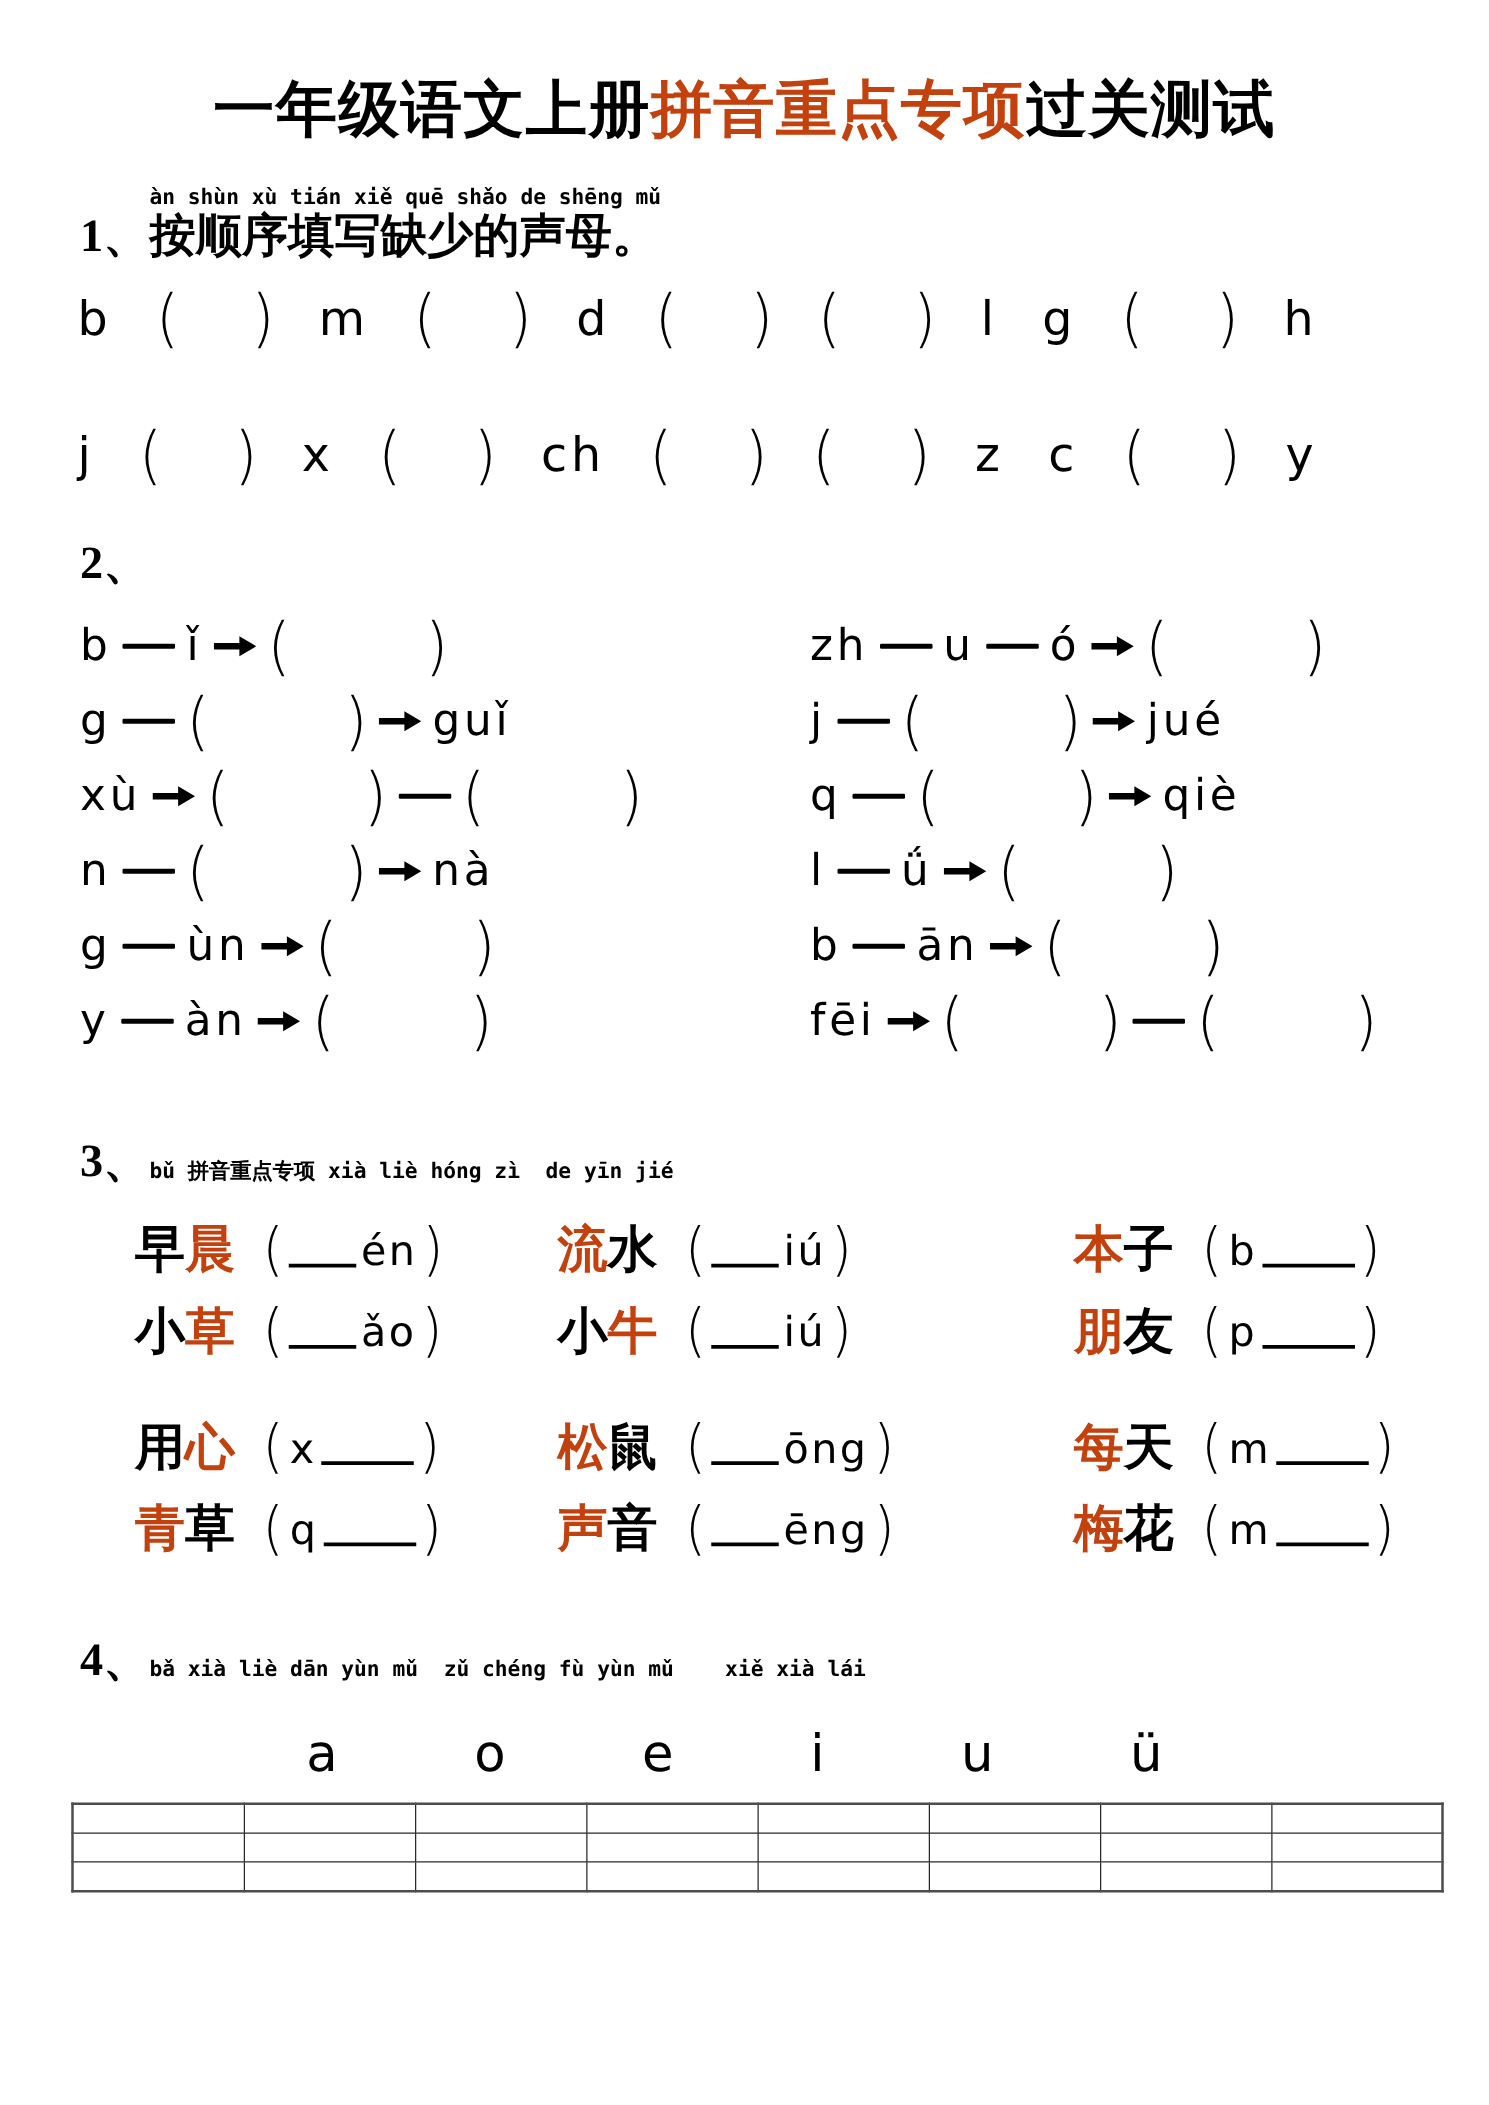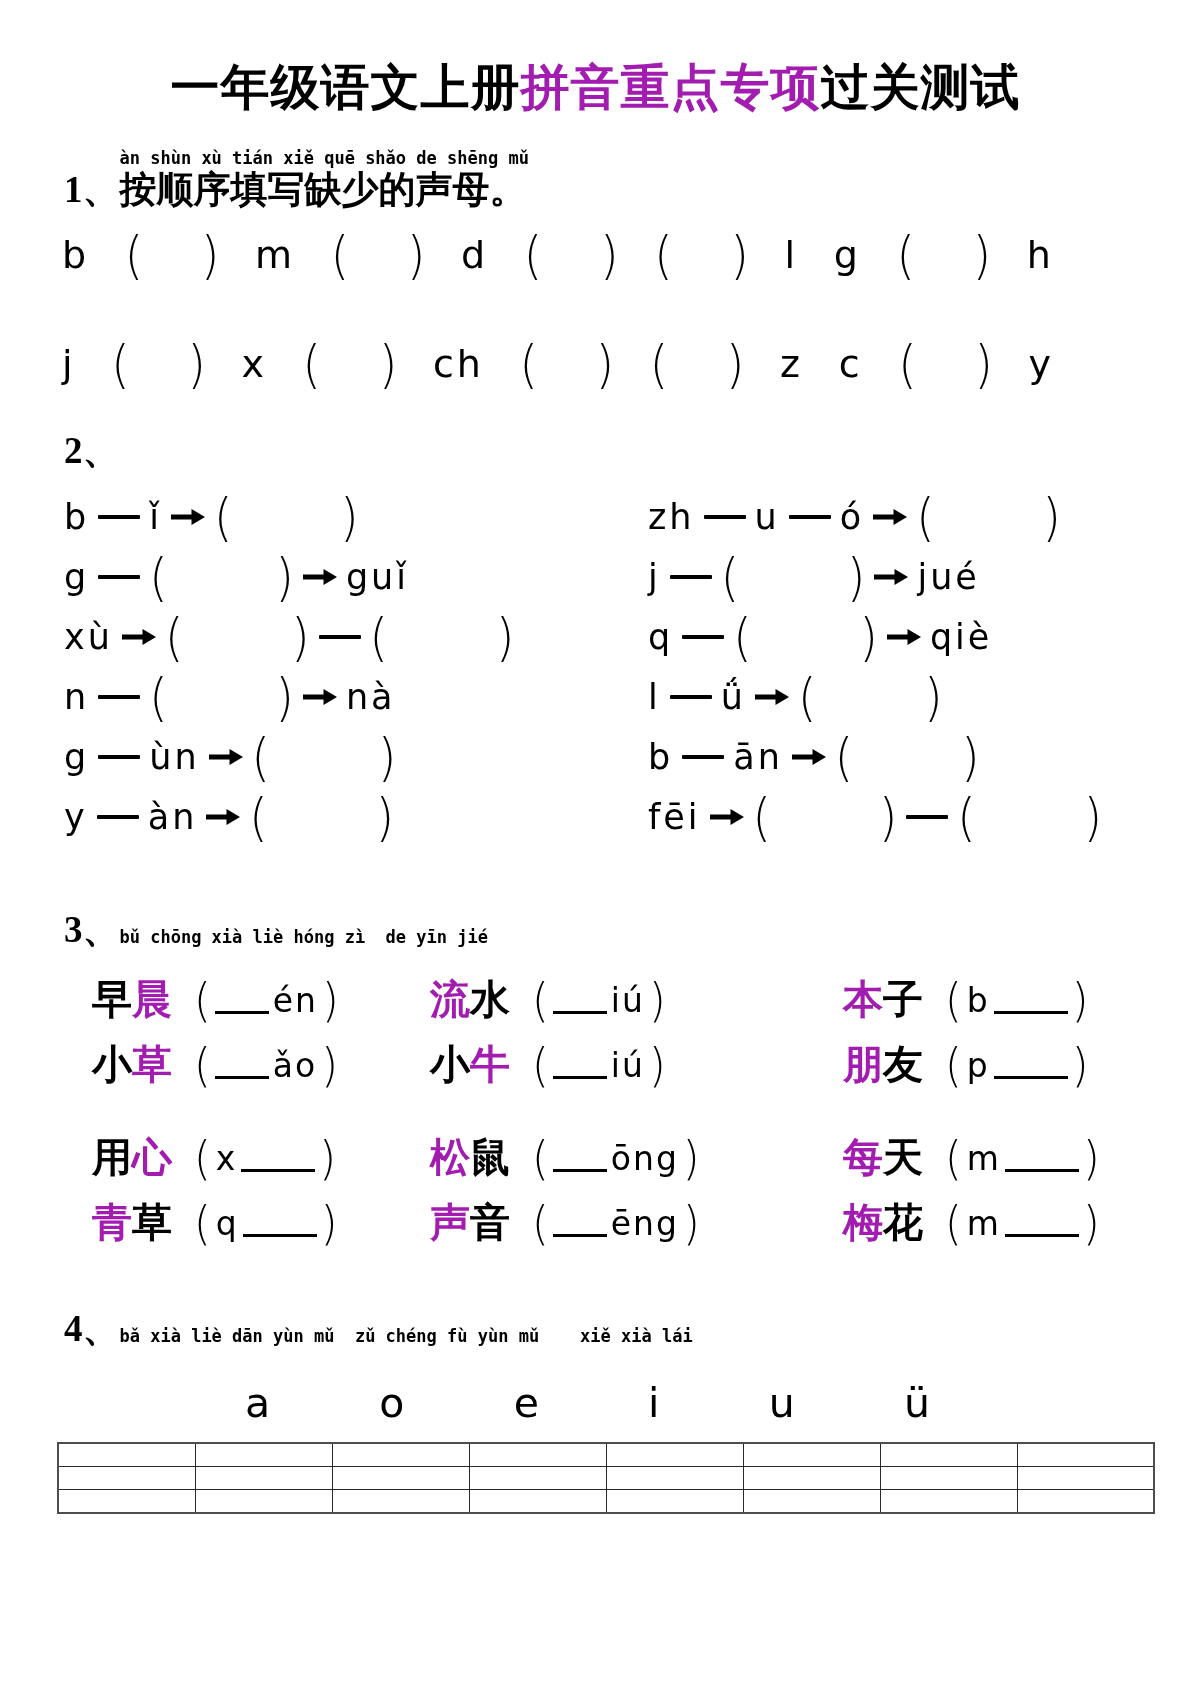--- a/index.html
+++ b/index.html
@@ -1,21 +1,21 @@
 <!DOCTYPE html>
 <html><head>
 <meta charset="utf-8">
 <style>
   html,body{margin:0;padding:0;}
   body{
     width:1191px;height:1684px;background:#ffffff;overflow:hidden;
     font-family:"Liberation Serif","DejaVu Serif",serif;color:#000;
     position:relative;box-sizing:border-box;
   }
-  .red{color:#a21caf;}
+  .red{color:#c2410c;}
 
   
   .title{
     margin:0;padding-top:60px;text-align:center;
     font-size:49px;font-weight:bold;line-height:1.15;
     font-family:"Liberation Serif","DejaVu Serif",serif;letter-spacing:1px;
   }
 
   
   .sec-head{display:flex;align-items:flex-end;padding-left:64px;font-weight:bold;}
@@ -54,21 +54,21 @@
   .blend-cell{
     height:60px;display:flex;align-items:center;gap:9px;
     font-family:"DejaVu Sans","Liberation Sans",sans-serif;font-size:35px;
   }
   .blend-cell .pgap{width:108px;}
   .dash{width:42px;height:3.5px;background:#000;flex:none;border-radius:1px;}
   .arrow{display:inline-flex;align-items:center;}
   .arrow svg{display:block;}
 
   
-  .s3-grid{display:grid;grid-template-columns:338px 413px 1fr;padding-left:80px;margin-left:12px;}
+  .s3-grid{display:grid;grid-template-columns:338px 413px 1fr;padding-left:108px;}
   .g1{margin-top:18px;}
   .g2{margin-top:28px;}
   .w-item{height:65px;display:flex;align-items:center;}
   .word{font-family:"Liberation Serif","DejaVu Serif",serif;font-weight:bold;font-size:40px;line-height:1;}
   .ans{
     display:inline-flex;align-items:center;margin-left:22px;
     font-family:"DejaVu Sans","Liberation Sans",sans-serif;font-size:33px;
   }
   .apchar{font-size:43px;font-weight:100;line-height:1;transform:scaleY(1.08);}
   .apre{margin-left:5px;letter-spacing:2px;}
@@ -359,21 +359,21 @@
         <span class="pchar">(</span>
         <span class="pgap"></span>
         <span class="pchar">)</span>
       </span>
     </div>
   </div>
 
 <div class="sec-head sh3">
   <span class="hnum">3、</span>
   <span class="hstack">
-    <span class="pinyin">bǔ chōng xià liè hóng zì  de yīn jié</span>
+    <span class="pinyin">bǔ 拼音重点专项 xià liè hóng zì  de yīn jié</span>
   </span>
 </div>
 <div class="s3-grid g1">
     <div class="w-item">
       <span class="word"><span class="ch">早</span><span class="ch red">晨</span></span>
       <span class="ans">
         <span class="apchar">(</span>
         <span class="blank"></span>
         <span class="apost">én</span>
         <span class="apchar">)</span>

